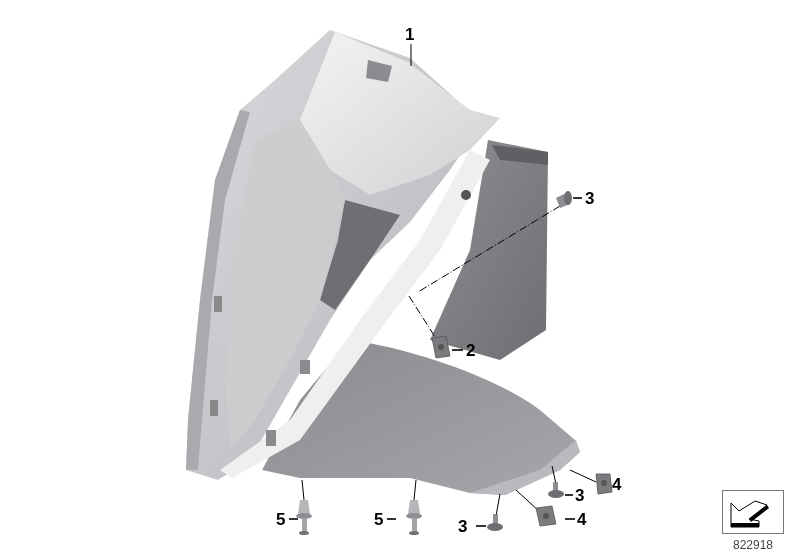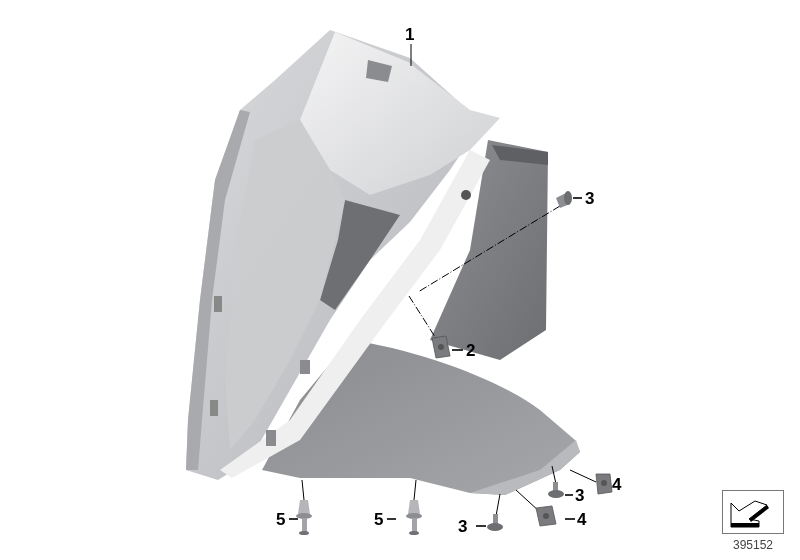--- a/index.html
+++ b/index.html
@@ -139,13 +139,13 @@
 <div class="callout" style="left:276px;top:511px;">5</div>
 <div class="callout" style="left:374px;top:511px;">5</div>
 
 <div class="ref-box">
   <svg width="60" height="42" viewBox="0 0 60 42">
     <path d="M8 26 L8 12 L16 20 L32 10 L44 14 L26 28 L36 30 L36 36 L8 36 Z" fill="#fff" stroke="#000" stroke-width="1"></path>
     <path d="M26 28 L44 14 L46 17 L28 31 Z" fill="#000"></path>
     <rect x="8" y="32" width="28" height="4" fill="#000"></rect>
   </svg>
 </div>
-<div class="ref-number">395152</div>
+<div class="ref-number">822918</div>
 
 </body></html>

